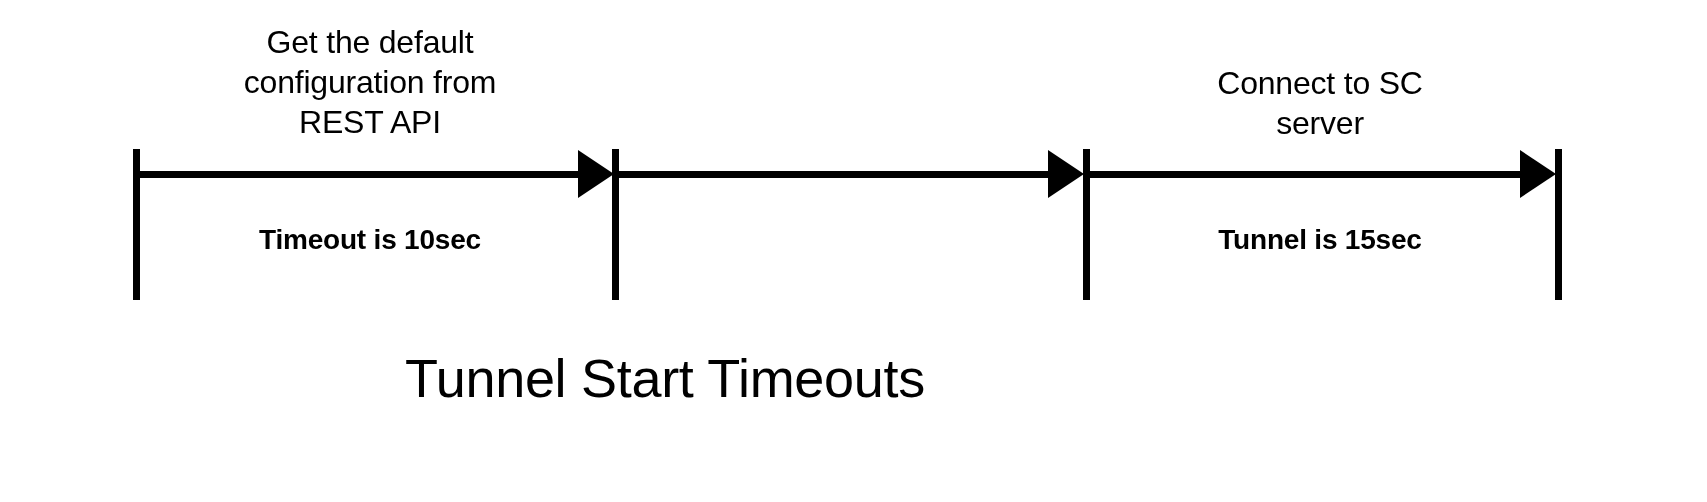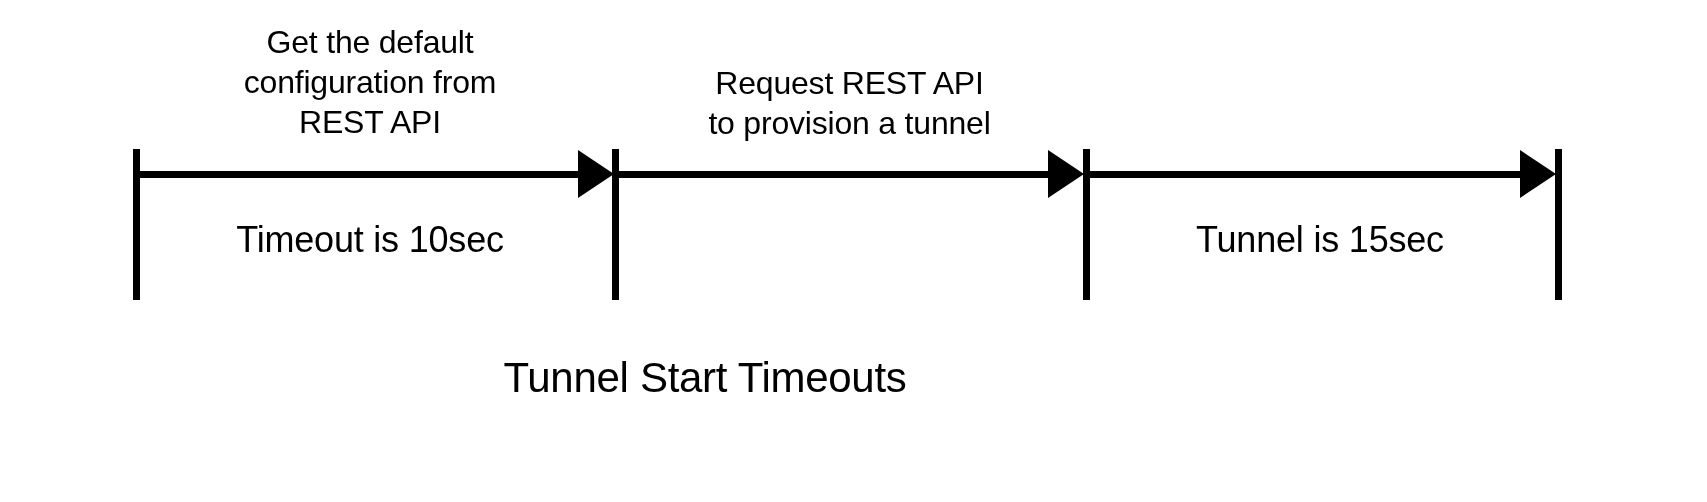--- a/index.html
+++ b/index.html
@@ -43,28 +43,29 @@
     position: absolute;
     text-align: center;
     font-size: 32px;
     line-height: 40px;
     white-space: pre-line;
     letter-spacing: -0.2px;
   }
   .seg-label-bottom {
     position: absolute;
     text-align: center;
-    font-size: 36px;
+    font-size: 28px;
     line-height: 40px;
     letter-spacing: -0.2px;
+    font-weight: bold;
   }
   .diagram-title {
     position: absolute;
-    text-align: center;
-    font-size: 42px;
+    text-align: left;
+    font-size: 54px;
     line-height: 50px;
     letter-spacing: -0.3px;
   }
 </style>
 </head>
 <body>
 
 <div id="canvas">
 
   <div class="seg-label-top" style="left:165px; top:22px; width:410px;">Get the default
@@ -74,30 +75,30 @@
   <div class="tick" style="left:133px; top:149px; height:151px;"></div>
 
   <div class="axis-line" style="left:136px; top:171px; width:444px;"></div>
 
   <div class="arrowhead" style="left:578px; top:150px;"></div>
 
   <div class="seg-label-bottom" style="left:168px; top:220px; width:404px;">Timeout is 10sec</div>
 
   <div class="tick" style="left:612px; top:149px; height:151px;"></div>
 
-  <div class="seg-label-top" style="left:622px; top:63px; width:455px;">Request REST API
-to provision a tunnel</div>
 
   <div class="axis-line" style="left:615px; top:171px; width:436px;"></div>
 
   <div class="arrowhead" style="left:1048px; top:150px;"></div>
 
 
   <div class="tick" style="left:1083px; top:149px; height:151px;"></div>
 
+  <div class="seg-label-top" style="left:1090px; top:63px; width:460px;">Connect to SC
+server</div>
 
   <div class="axis-line" style="left:1086px; top:171px; width:436px;"></div>
 
   <div class="arrowhead" style="left:1520px; top:150px;"></div>
 
   <div class="seg-label-bottom" style="left:1090px; top:220px; width:460px;">Tunnel is 15sec</div>
 
   <div class="tick" style="left:1555px; top:149px; height:151px;"></div>
 
   <div class="diagram-title" style="left:405px; top:353px; width:600px;">Tunnel Start Timeouts</div>

